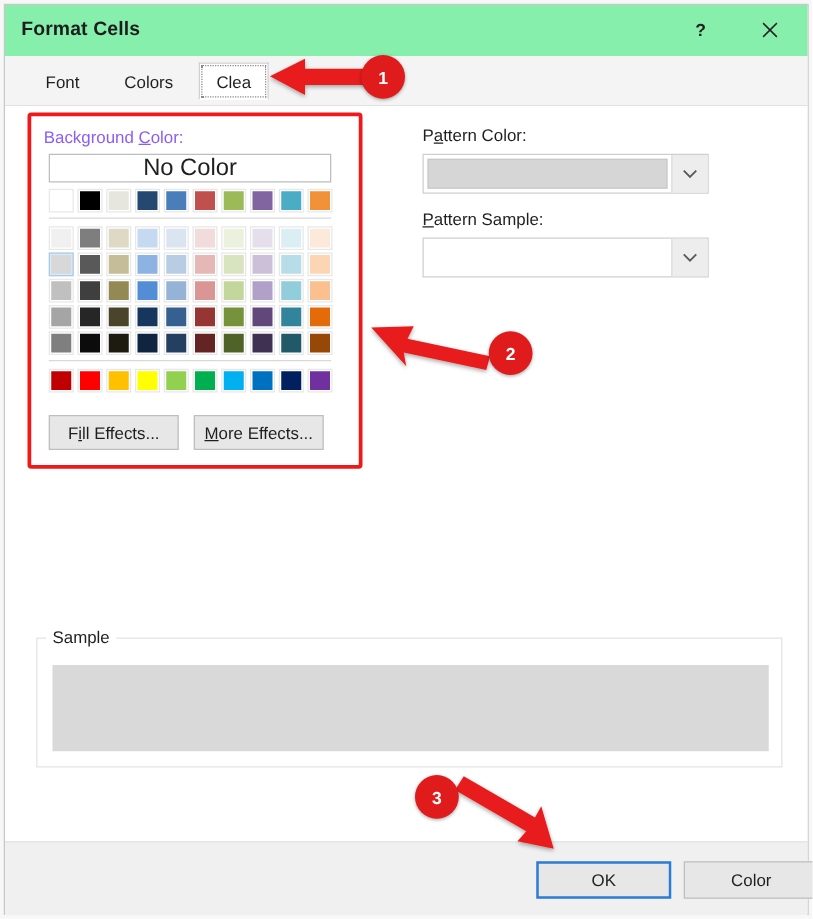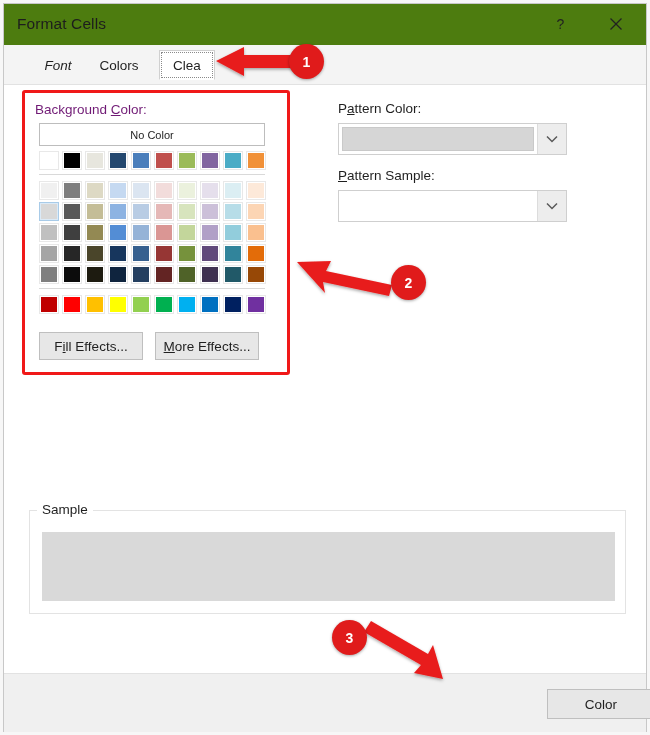--- a/index.html
+++ b/index.html
@@ -31,22 +31,23 @@
     border: 1px solid #c8c8c8;
     box-sizing: border-box;
   }
 
   
   .titlebar {
     position: absolute;
     left: 0; top: 0;
     width: 100%;
     height: 41px;
-    background: #4d7c0f;
-    box-sizing: border-box;
+    background: #86efac;
+    box-sizing: border-box;
+    font-weight: bold;
   }
   .title-text {
     position: absolute;
     left: 13px;
     top: 11px;
     font-size: 15.5px;
     color: #1d1d1d;
     letter-spacing: 0.1px;
   }
   .win-btn {
@@ -90,56 +91,56 @@
     box-sizing: border-box;
     cursor: default;
   }
   .tab.selected {
     background: #ffffff;
     border: 1px solid #d0d0d0;
     border-bottom-color: #ffffff;
     outline: 1px dotted #8a8a8a;
     outline-offset: -3px;
   }
-  .tab-font   { left: 28px;  width: 52px; font-style: italic; }
+  .tab-font   { left: 20px;  width: 52px; }
   .tab-border { left: 84px;  width: 62px; }
   .tab-fill   { left: 155px; width: 56px; }
 
   
   .content {
     position: absolute;
     left: 0;
     top: 81px;
     width: 100%;
     height: 588px;
     background: #ffffff;
     box-sizing: border-box;
   }
 
   
   .bg-label {
     position: absolute;
     left: 31px;
     top: 17px;
     font-size: 13.5px;
-    color: #701a75;
+    color: #8b5cf6;
   }
   .no-color-btn {
     position: absolute;
     left: 35px;
     top: 38px;
     width: 226px;
     height: 23px;
     background: #ffffff;
     border: 1px solid #bdbdbd;
     box-sizing: border-box;
     display: flex;
     align-items: center;
     justify-content: center;
-    font-size: 11px;
+    font-size: 19px;
     color: #1f1f1f;
     cursor: default;
   }
 
   .palette {
     position: absolute;
     left: 35px;
     top: 66px;
     width: 228px;
   }
@@ -677,20 +678,23 @@
         </div>
       </div>
 
       <div class="sample-group"></div>
       <div class="sample-legend">Sample</div>
       <div class="sample-box" id="sample-preview" style="background: rgb(217, 217, 217);"></div>
 
     </div>
 
     <div class="footer">
+      <div class="fbtn ok" style="border-color: rgb(43, 124, 211);">
+        <span>OK</span>
+      </div>
       <div class="fbtn cancel">
         <span>Color</span>
       </div>
     </div>
   </div>
 
   <div class="anno-box"></div>
 
   <svg class="anno-svg">
     <defs>

